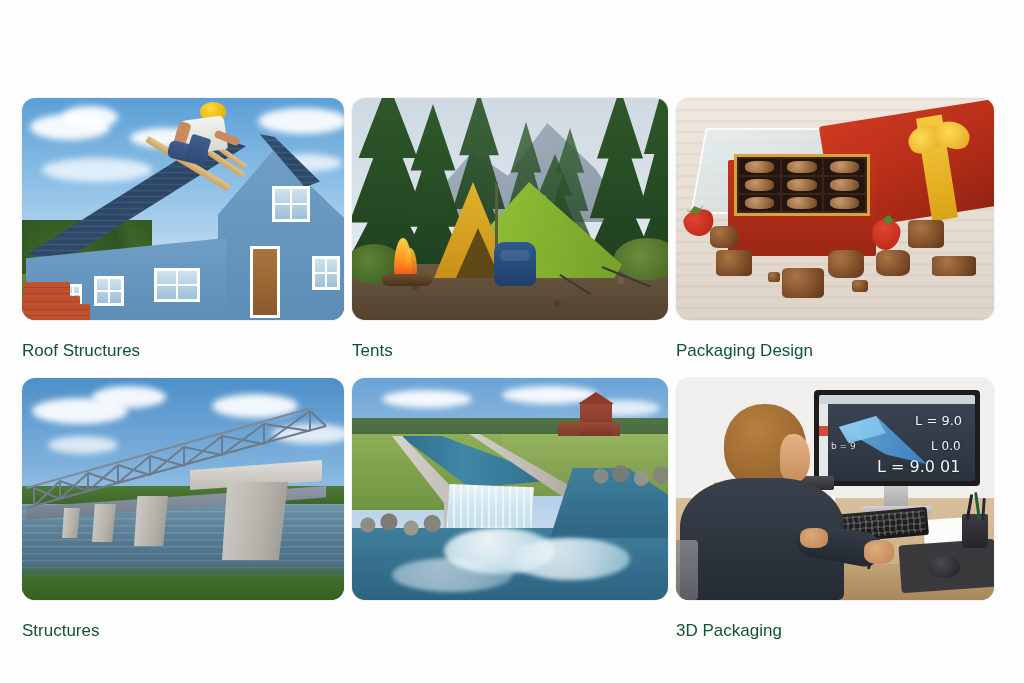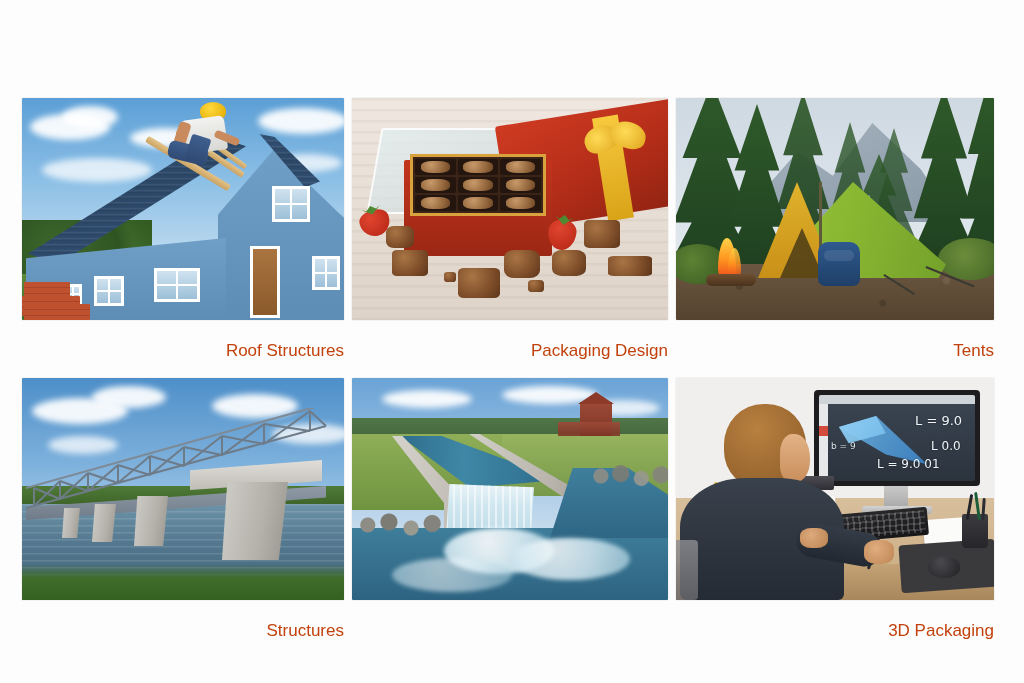--- a/index.html
+++ b/index.html
@@ -51,30 +51,30 @@
     padding-right: 0;
   }
   .tile-wrap {
     box-sizing: border-box;
     padding: 0 8px 0 0;
   }
   .tile {
     position: relative;
     width: 100%;
     height: 222px;
-    border-radius: 1px;
+    border-radius: 13px;
     overflow: hidden;
     background: #cfd8e3;
     box-shadow: 0 0 0 1px rgba(0,0,0,0.04);
   }
   .caption {
-    text-align: right;
+    text-align: left;
     font-size: 17px;
     line-height: 22px;
-    color: #c2410c;
+    color: #14532d;
     padding-top: 20px;
     padding-bottom: 16px;
     padding-right: 8px;
     white-space: nowrap;
     font-weight: 400;
   }
   .row2 .tile { height: 222px; }
   .row2 .caption { padding-top: 20px; padding-bottom: 0; }
 
   
@@ -558,62 +558,20 @@
 
           <div class="worker-helmet" style="left:178px; top:4px; width:26px; height:18px;"></div>
           <div class="worker-torso" style="left:160px; top:20px; width:44px; height:34px;"></div>
           <div class="worker-arm" style="left:154px; top:24px; width:12px; height:26px; transform: rotate(18deg);"></div>
           <div class="worker-arm" style="left:192px; top:36px; width:26px; height:8px; transform: rotate(22deg);"></div>
           <div class="worker-leg" style="left:146px; top:46px; width:40px; height:18px; transform: rotate(14deg); border-radius:6px;"></div>
           <div class="worker-leg" style="left:166px; top:38px; width:20px; height:26px; transform: rotate(18deg);"></div>
         </div>
       </div>
       <div class="caption">Roof Structures</div>
-    </div>
-
-    <div class="cell">
-      <div class="tile-wrap">
-        <div class="tile bg3">
-          <div class="woodgrain"></div>
-
-          <div class="lidclear" style="left:22px; top:30px; width:124px; height:86px;"></div>
-
-          <div class="lid3" style="left:150px; top:14px; width:180px; height:106px;"></div>
-          <div class="ribbon-v" style="left:248px; top:18px; width:26px; height:104px; transform: rotate(-9deg);"></div>
-          <div class="bow" style="left:232px; top:28px; width:34px; height:26px; transform: rotate(-22deg);"></div>
-          <div class="bow" style="left:258px; top:24px; width:36px; height:26px; transform: rotate(16deg);"></div>
-
-          <div class="box3" style="left:52px; top:62px; width:148px; height:96px;"></div>
-          <div class="tray3" style="left:58px; top:56px; width:136px; height:62px;">
-            <div class="choc-cell"></div>
-            <div class="choc-cell"></div>
-            <div class="choc-cell"></div>
-            <div class="choc-cell"></div>
-            <div class="choc-cell"></div>
-            <div class="choc-cell"></div>
-            <div class="choc-cell"></div>
-            <div class="choc-cell"></div>
-            <div class="choc-cell"></div>
-          </div>
-
-          <div class="truffle" style="left:34px; top:128px; width:28px; height:22px;"></div>
-          <div class="truffle sq" style="left:40px; top:152px; width:36px; height:26px;"></div>
-          <div class="truffle sq" style="left:106px; top:170px; width:42px; height:30px;"></div>
-          <div class="truffle" style="left:152px; top:152px; width:36px; height:28px;"></div>
-          <div class="truffle" style="left:200px; top:152px; width:34px; height:26px;"></div>
-          <div class="truffle sq" style="left:232px; top:122px; width:36px; height:28px;"></div>
-          <div class="truffle sq" style="left:256px; top:158px; width:44px; height:20px;"></div>
-          <div class="truffle" style="left:176px; top:182px; width:16px; height:12px;"></div>
-          <div class="truffle" style="left:92px; top:174px; width:12px; height:10px;"></div>
-
-          <div class="strawberry" style="left:8px; top:112px; width:30px; height:26px; transform: rotate(-16deg);"></div>
-          <div class="strawberry" style="left:196px; top:122px; width:28px; height:30px; transform: rotate(8deg);"></div>
-        </div>
-      </div>
-      <div class="caption">Packaging Design</div>
     </div>
 
     <div class="cell">
       <div class="tile-wrap">
         <div class="tile sky2">
           <div class="mountain2"></div>
           <div class="forest2">
             <div class="tree" style="left:-10px; top:-16px; width:92px; height:190px;"></div>
             <div class="tree" style="left:46px; top:6px; width:70px; height:166px;"></div>
             <div class="tree" style="left:96px; top:-6px; width:62px; height:158px; opacity:.92;"></div>
@@ -639,20 +597,62 @@
 
           <div class="fire" style="left:42px; top:140px; width:18px; height:44px;"></div>
           <div class="fire" style="left:52px; top:150px; width:13px; height:32px; opacity:.85;"></div>
           <div class="abs" style="left:30px; top:176px; width:50px; height:12px; border-radius:6px;
                       background: linear-gradient(#6f4f2f, #4a321c);"></div>
 
           <div class="backpack" style="left:142px; top:144px; width:42px; height:44px;"></div>
         </div>
       </div>
       <div class="caption">Tents</div>
+    </div>
+
+    <div class="cell">
+      <div class="tile-wrap">
+        <div class="tile bg3">
+          <div class="woodgrain"></div>
+
+          <div class="lidclear" style="left:22px; top:30px; width:124px; height:86px;"></div>
+
+          <div class="lid3" style="left:150px; top:14px; width:180px; height:106px;"></div>
+          <div class="ribbon-v" style="left:248px; top:18px; width:26px; height:104px; transform: rotate(-9deg);"></div>
+          <div class="bow" style="left:232px; top:28px; width:34px; height:26px; transform: rotate(-22deg);"></div>
+          <div class="bow" style="left:258px; top:24px; width:36px; height:26px; transform: rotate(16deg);"></div>
+
+          <div class="box3" style="left:52px; top:62px; width:148px; height:96px;"></div>
+          <div class="tray3" style="left:58px; top:56px; width:136px; height:62px;">
+            <div class="choc-cell"></div>
+            <div class="choc-cell"></div>
+            <div class="choc-cell"></div>
+            <div class="choc-cell"></div>
+            <div class="choc-cell"></div>
+            <div class="choc-cell"></div>
+            <div class="choc-cell"></div>
+            <div class="choc-cell"></div>
+            <div class="choc-cell"></div>
+          </div>
+
+          <div class="truffle" style="left:34px; top:128px; width:28px; height:22px;"></div>
+          <div class="truffle sq" style="left:40px; top:152px; width:36px; height:26px;"></div>
+          <div class="truffle sq" style="left:106px; top:170px; width:42px; height:30px;"></div>
+          <div class="truffle" style="left:152px; top:152px; width:36px; height:28px;"></div>
+          <div class="truffle" style="left:200px; top:152px; width:34px; height:26px;"></div>
+          <div class="truffle sq" style="left:232px; top:122px; width:36px; height:28px;"></div>
+          <div class="truffle sq" style="left:256px; top:158px; width:44px; height:20px;"></div>
+          <div class="truffle" style="left:176px; top:182px; width:16px; height:12px;"></div>
+          <div class="truffle" style="left:92px; top:174px; width:12px; height:10px;"></div>
+
+          <div class="strawberry" style="left:8px; top:112px; width:30px; height:26px; transform: rotate(-16deg);"></div>
+          <div class="strawberry" style="left:196px; top:122px; width:28px; height:30px; transform: rotate(8deg);"></div>
+        </div>
+      </div>
+      <div class="caption">Packaging Design</div>
     </div>
 
     <div class="cell row2">
       <div class="tile-wrap">
         <div class="tile sky4">
           <div class="cloud" style="left:10px; top:20px; width:96px; height:26px;"></div>
           <div class="cloud" style="left:70px; top:8px; width:74px; height:22px;"></div>
           <div class="cloud" style="left:190px; top:16px; width:86px; height:24px;"></div>
           <div class="cloud" style="left:250px; top:46px; width:80px; height:20px; opacity:.85;"></div>
           <div class="cloud" style="left:26px; top:58px; width:70px; height:18px; opacity:.8;"></div>
@@ -760,21 +760,21 @@
           <div class="deskfront6"></div>
 
           <div class="monitor6" style="left:138px; top:12px; width:166px; height:96px;">
             <div class="screen6">
               <div class="screen-ui"></div>
               <div class="screen-side"></div>
               <div class="prism6" style="left:14px; top:16px; width:98px; height:62px;"></div>
               <div class="prism6b" style="left:14px; top:16px; width:98px; height:62px;"></div>
               <div class="scr-label" style="left:96px; top:18px; font-size:13px;">L = 9.0</div>
               <div class="scr-label" style="left:112px; top:44px; font-size:12px;">L 0.0</div>
-              <div class="scr-label" style="left:58px; top:62px; font-size:12px;">L = 9.0 01</div>
+              <div class="scr-label" style="left:58px; top:62px; font-size:16px;">L = 9.0 01</div>
               <div class="scr-label" style="left:12px; top:46px; font-size:9px; opacity:.9;">b = 9</div>
             </div>
           </div>
           <div class="monitor-stand6" style="left:208px; top:108px; width:24px; height:22px;"></div>
           <div class="monitor-base6" style="left:186px; top:128px; width:70px; height:8px;"></div>
 
           <div class="paper6" style="left:96px; top:120px; width:64px; height:26px;"></div>
           <div class="paper6" style="left:248px; top:140px; width:60px; height:34px;"></div>
           <div class="abs" style="left:118px; top:98px; width:40px; height:14px; border-radius:2px;
                       background: linear-gradient(#4c4c52, #2e2e34);"></div>

